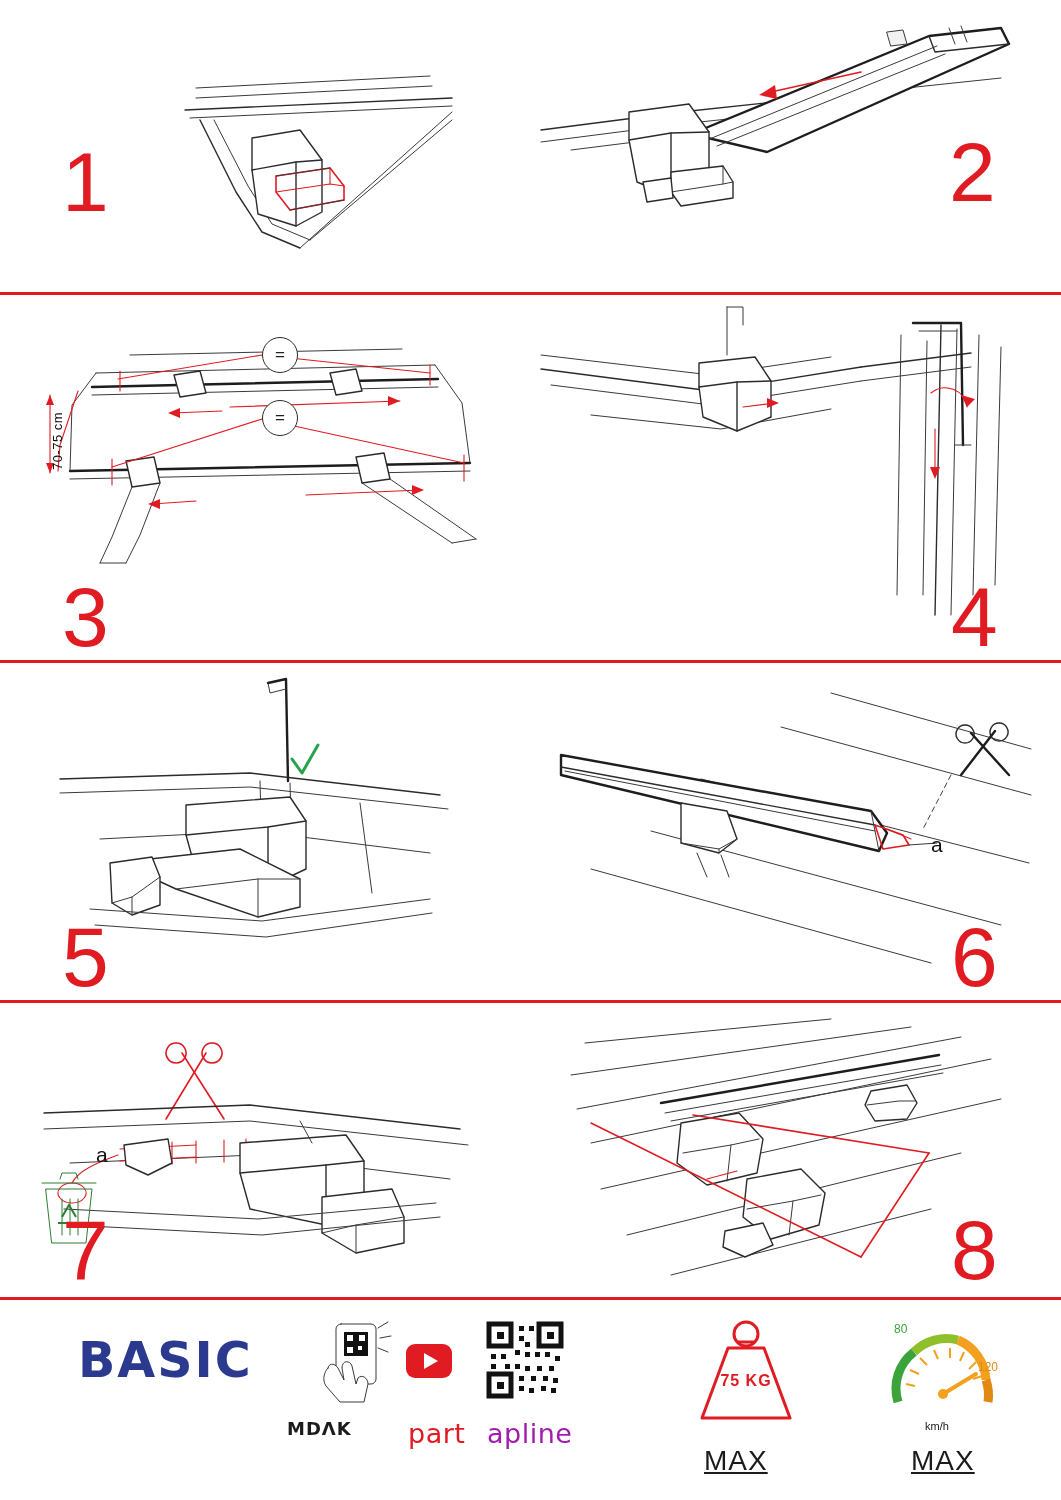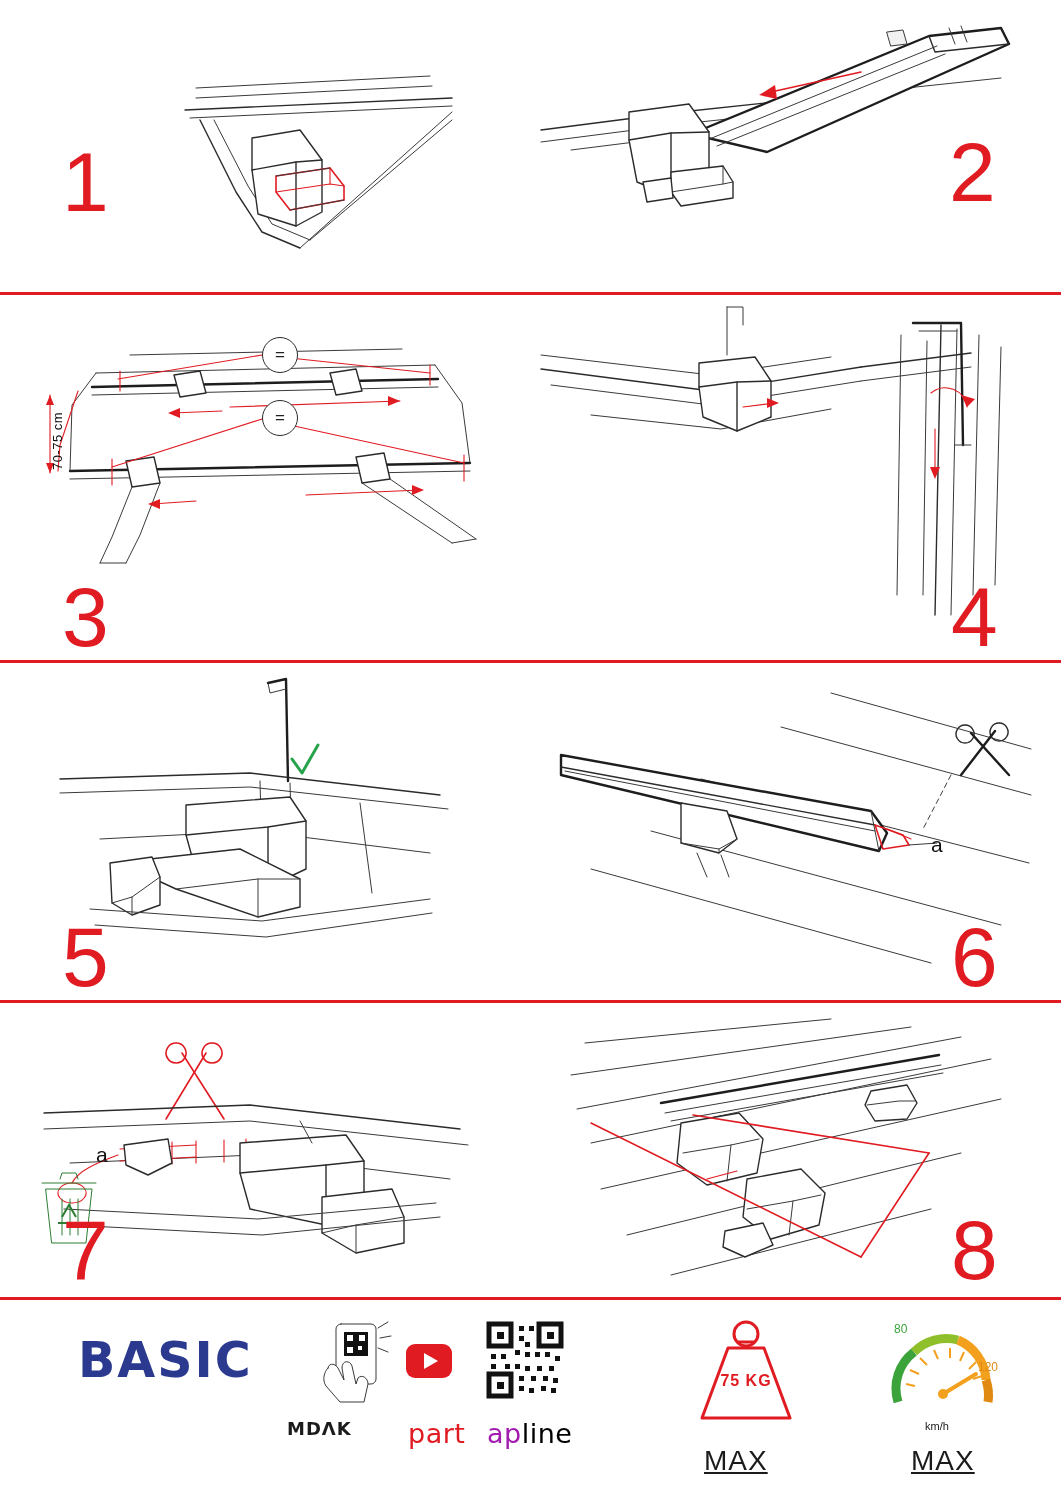--- a/index.html
+++ b/index.html
@@ -73,21 +73,21 @@
     position:absolute;left:408px;top:118px;
     font-family:"DejaVu Sans", sans-serif;
     font-size:27px;color:#e11b22;letter-spacing:.5px;
   }
   .brand-apline{
     position:absolute;left:487px;top:118px;
     font-family:"DejaVu Sans", sans-serif;
     font-size:27px;letter-spacing:.5px;
   }
   .brand-apline .p1{color:#a21caf;}
-  .brand-apline .p2{color:#000000;}
+  .brand-apline .p2{color:#a21caf;}
   .maxlabel{
     position:absolute;font-size:28px;color:#1b1b1b;letter-spacing:1px;text-decoration:underline;
   }
   .weightnum{
     position:absolute;font-size:16px;color:#e11b22;font-weight:bold;letter-spacing:1px;
   }
   .kmh{position:absolute;font-size:11px;color:#1b1b1b;}
   .gspeed{position:absolute;font-size:12px;}
 </style>
 </head>

